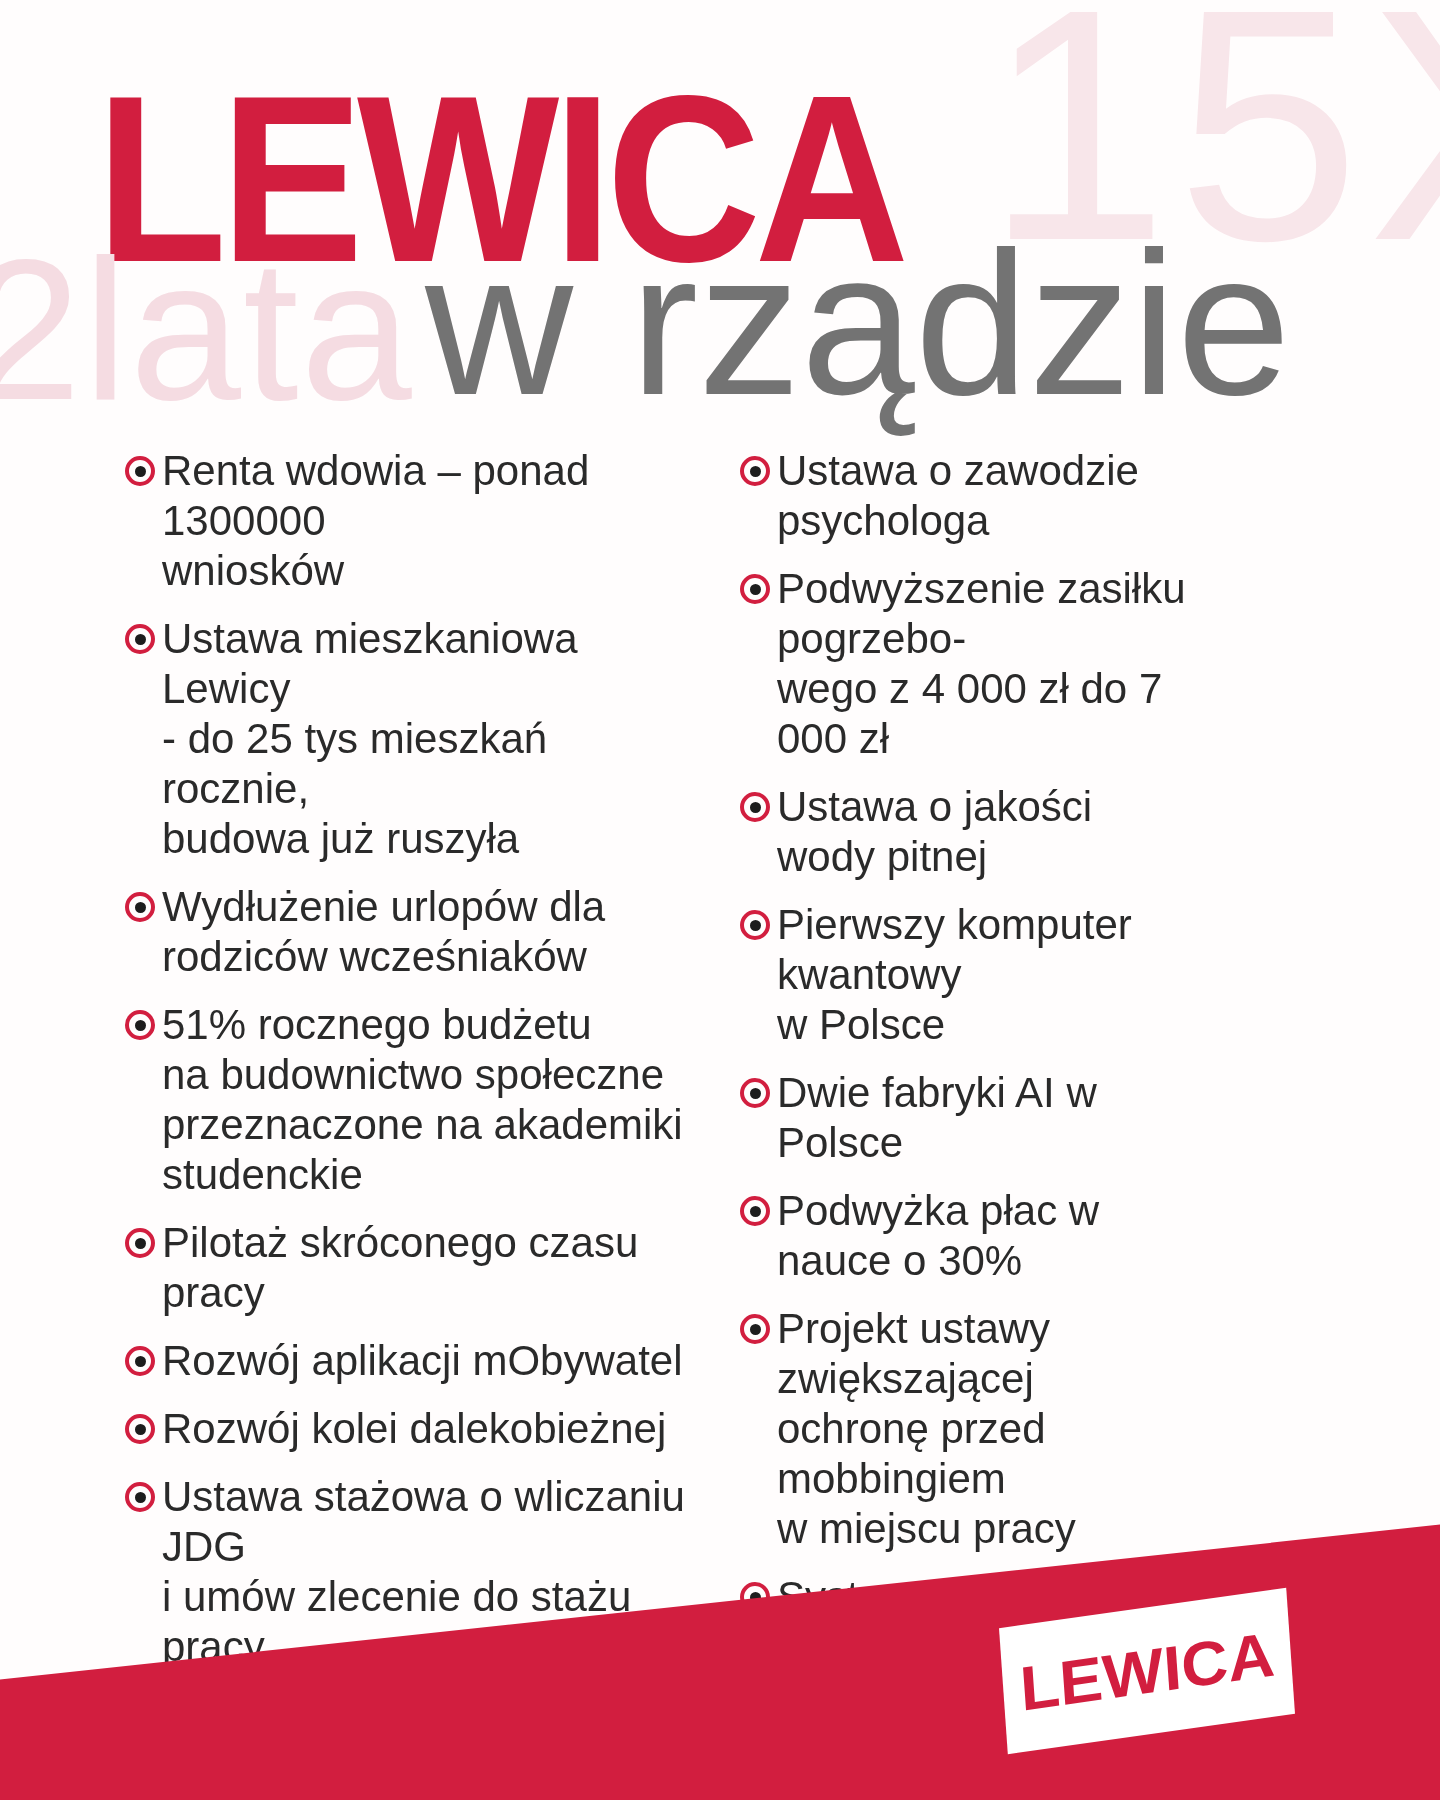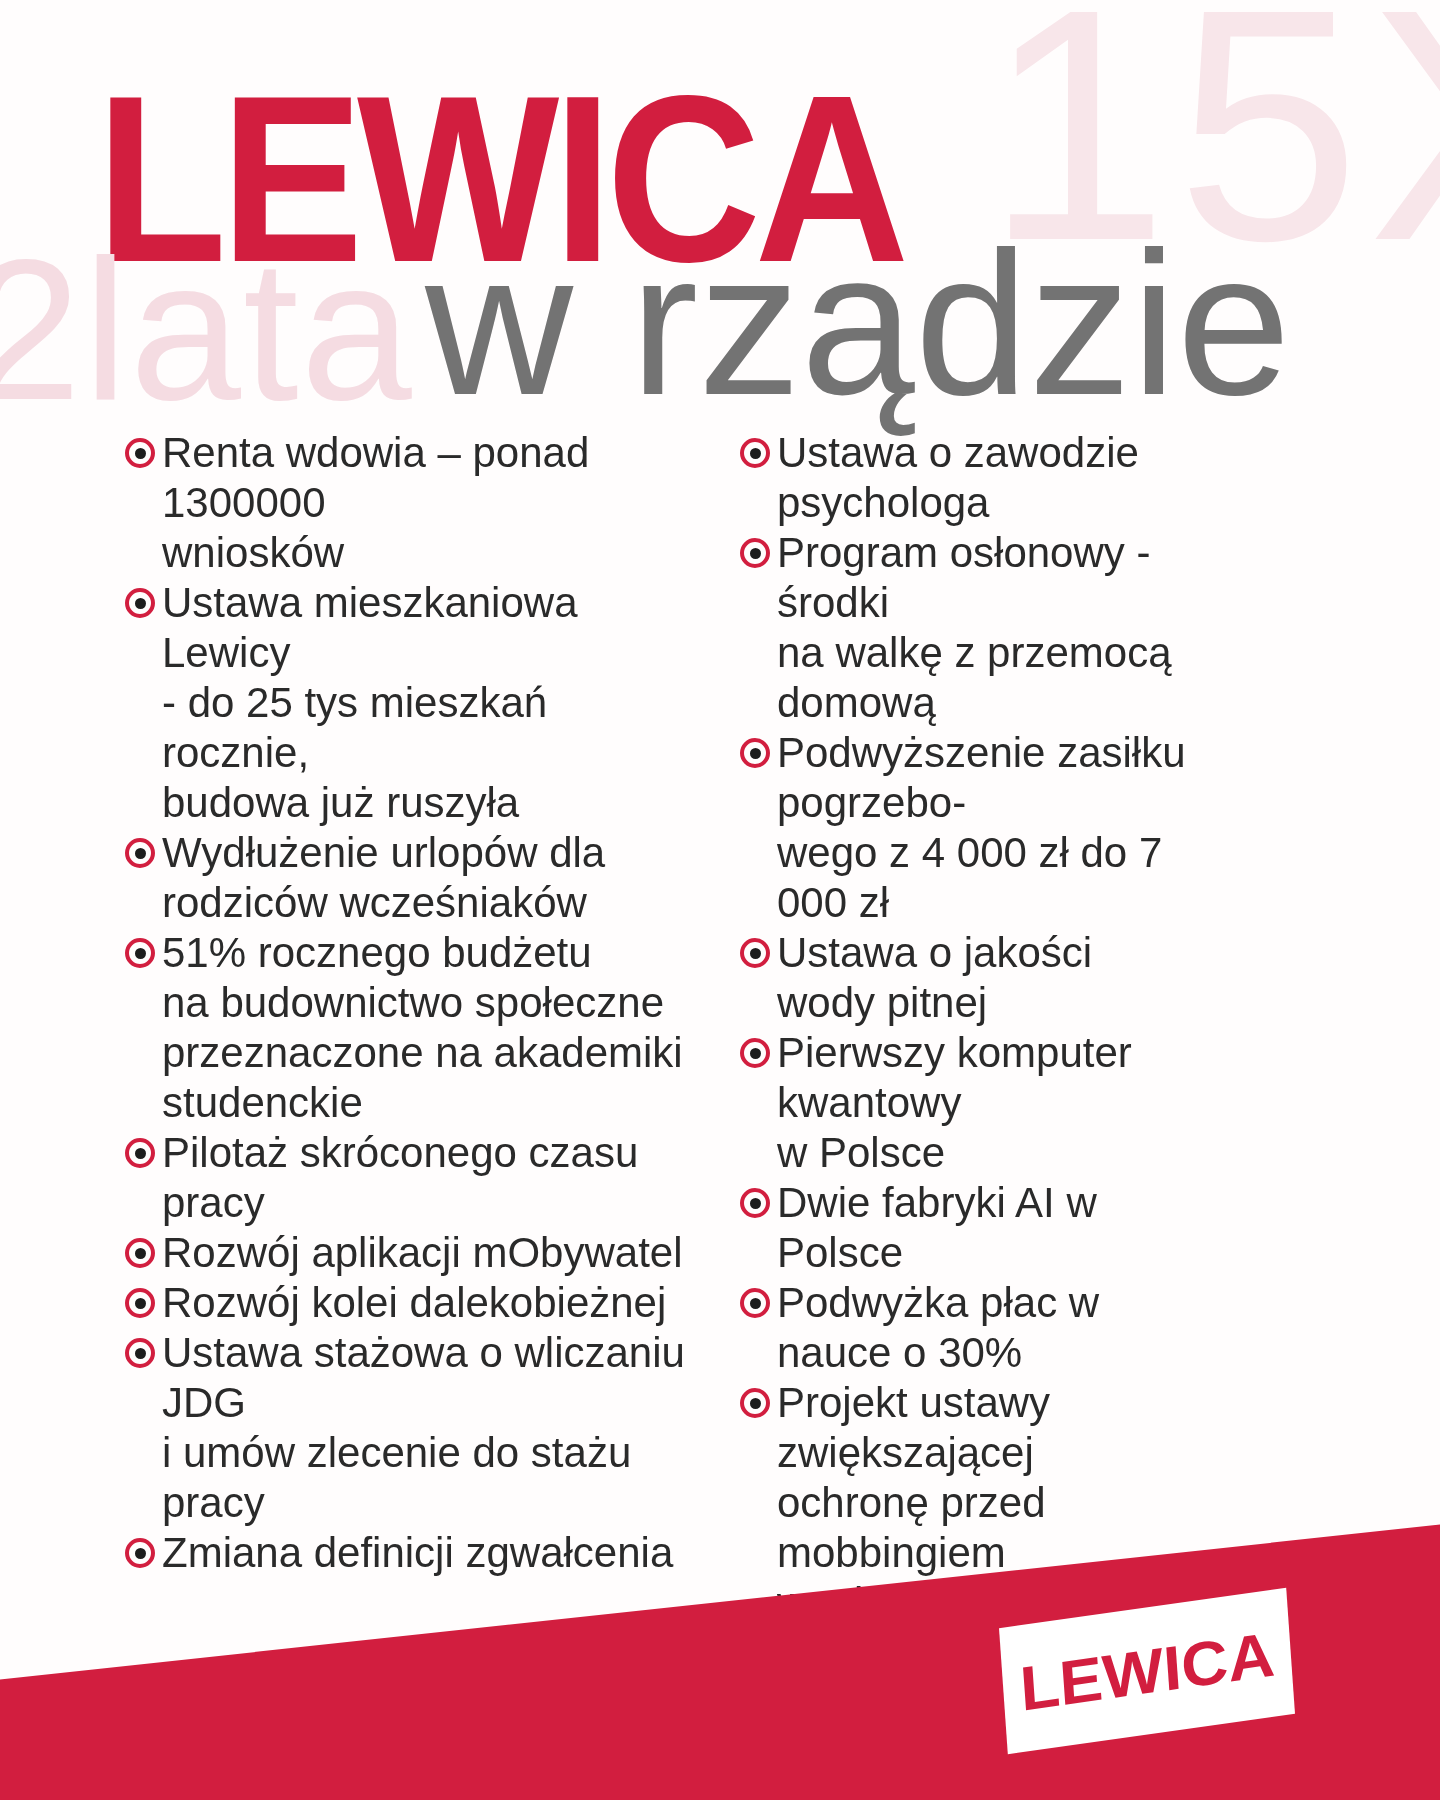--- a/index.html
+++ b/index.html
@@ -64,20 +64,21 @@
   .col {
     position: absolute;
     top: 428px;
   }
   .col-left  { left: 125px; width: 560px; }
   .col-right { left: 740px; width: 460px; }
 
   .item {
     display: flex;
     align-items: flex-start;
+    margin-top: 18px;
   }
   .bullet {
     flex: 0 0 auto;
     box-sizing: border-box;
     width: 30px;
     height: 30px;
     margin-top: 10px;
     margin-right: 7px;
     border: 4px solid #d21e3f;
     border-radius: 50%;
@@ -201,25 +202,20 @@
 
 </div>
 
   <div class="col col-right">
 
   <div class="item">
     <span class="bullet"></span>
     <div class="item-text">Ustawa o zawodzie psychologa</div>
   </div>
 
-  <div class="item">
-    <span class="bullet"></span>
-    <div class="item-text">Program osłonowy - środki
-na walkę z przemocą domową</div>
-  </div>
 
   <div class="item">
     <span class="bullet"></span>
     <div class="item-text">Podwyższenie zasiłku pogrzebo-
 wego z 4 000 zł do 7 000 zł</div>
   </div>
 
 
   <div class="item">
     <span class="bullet"></span>

